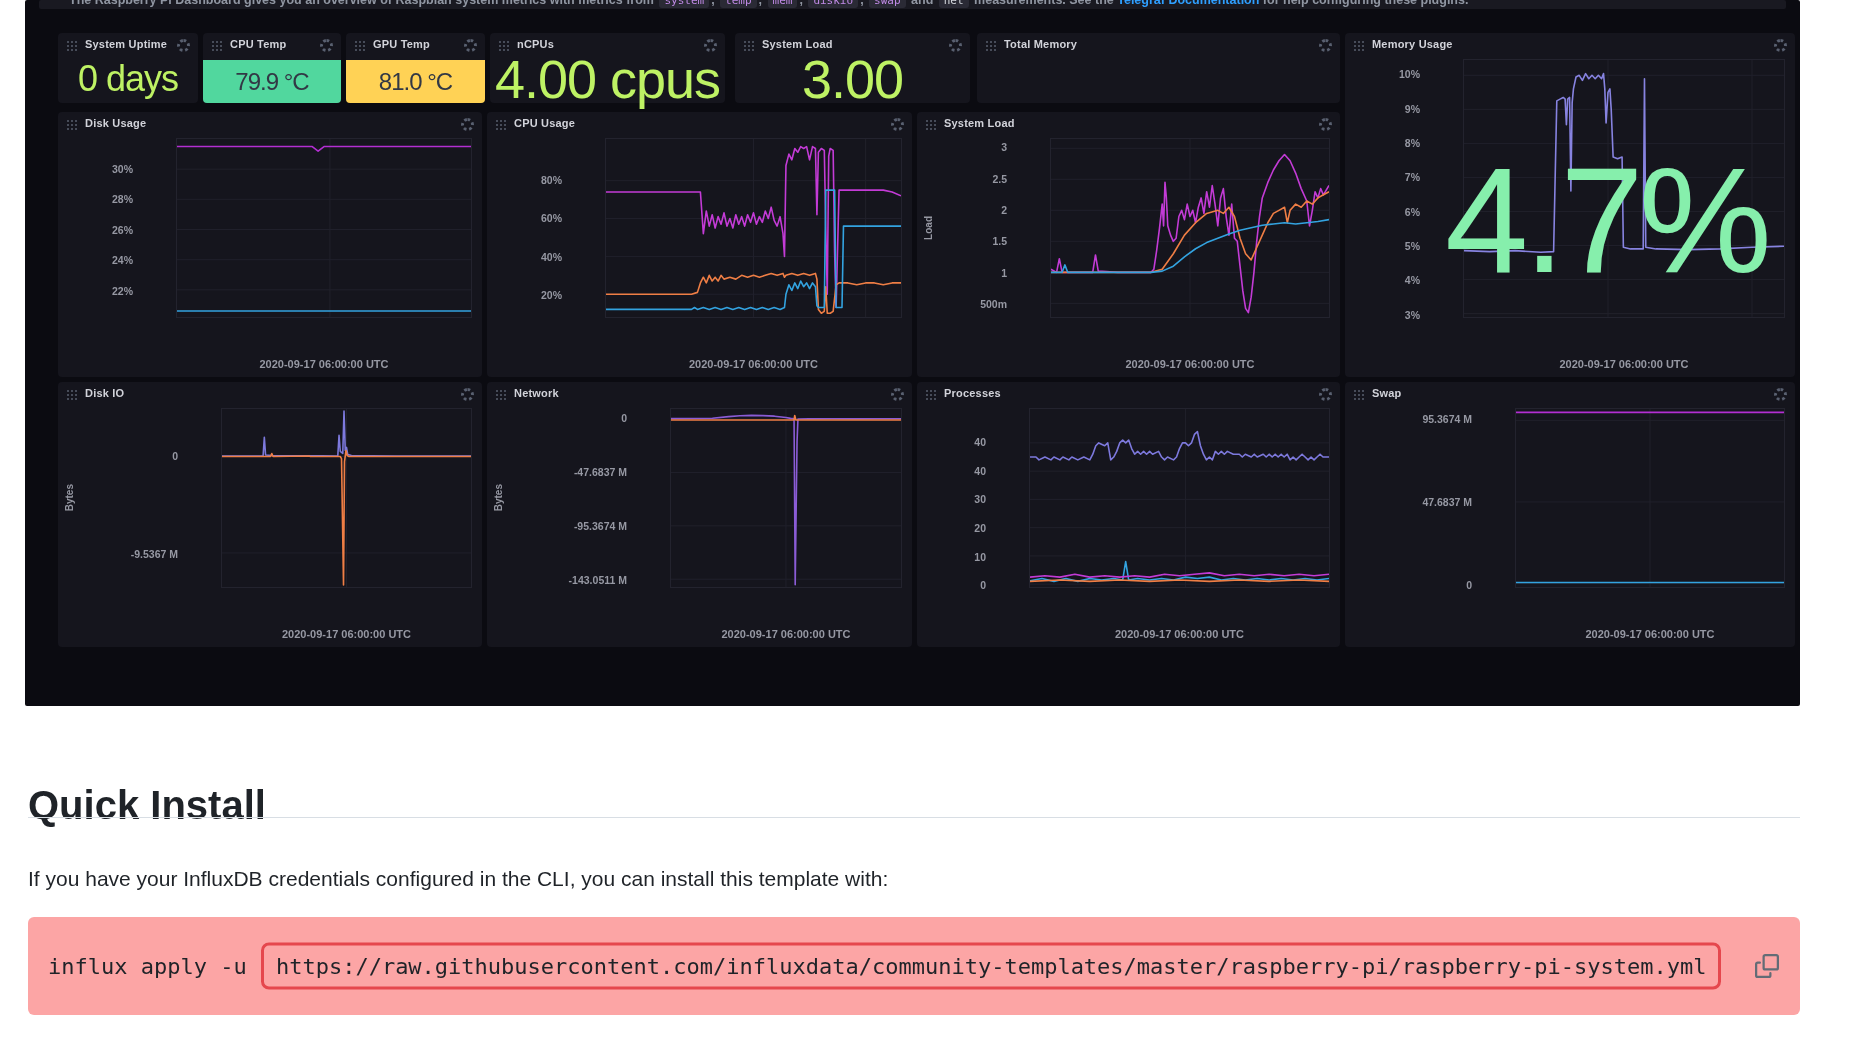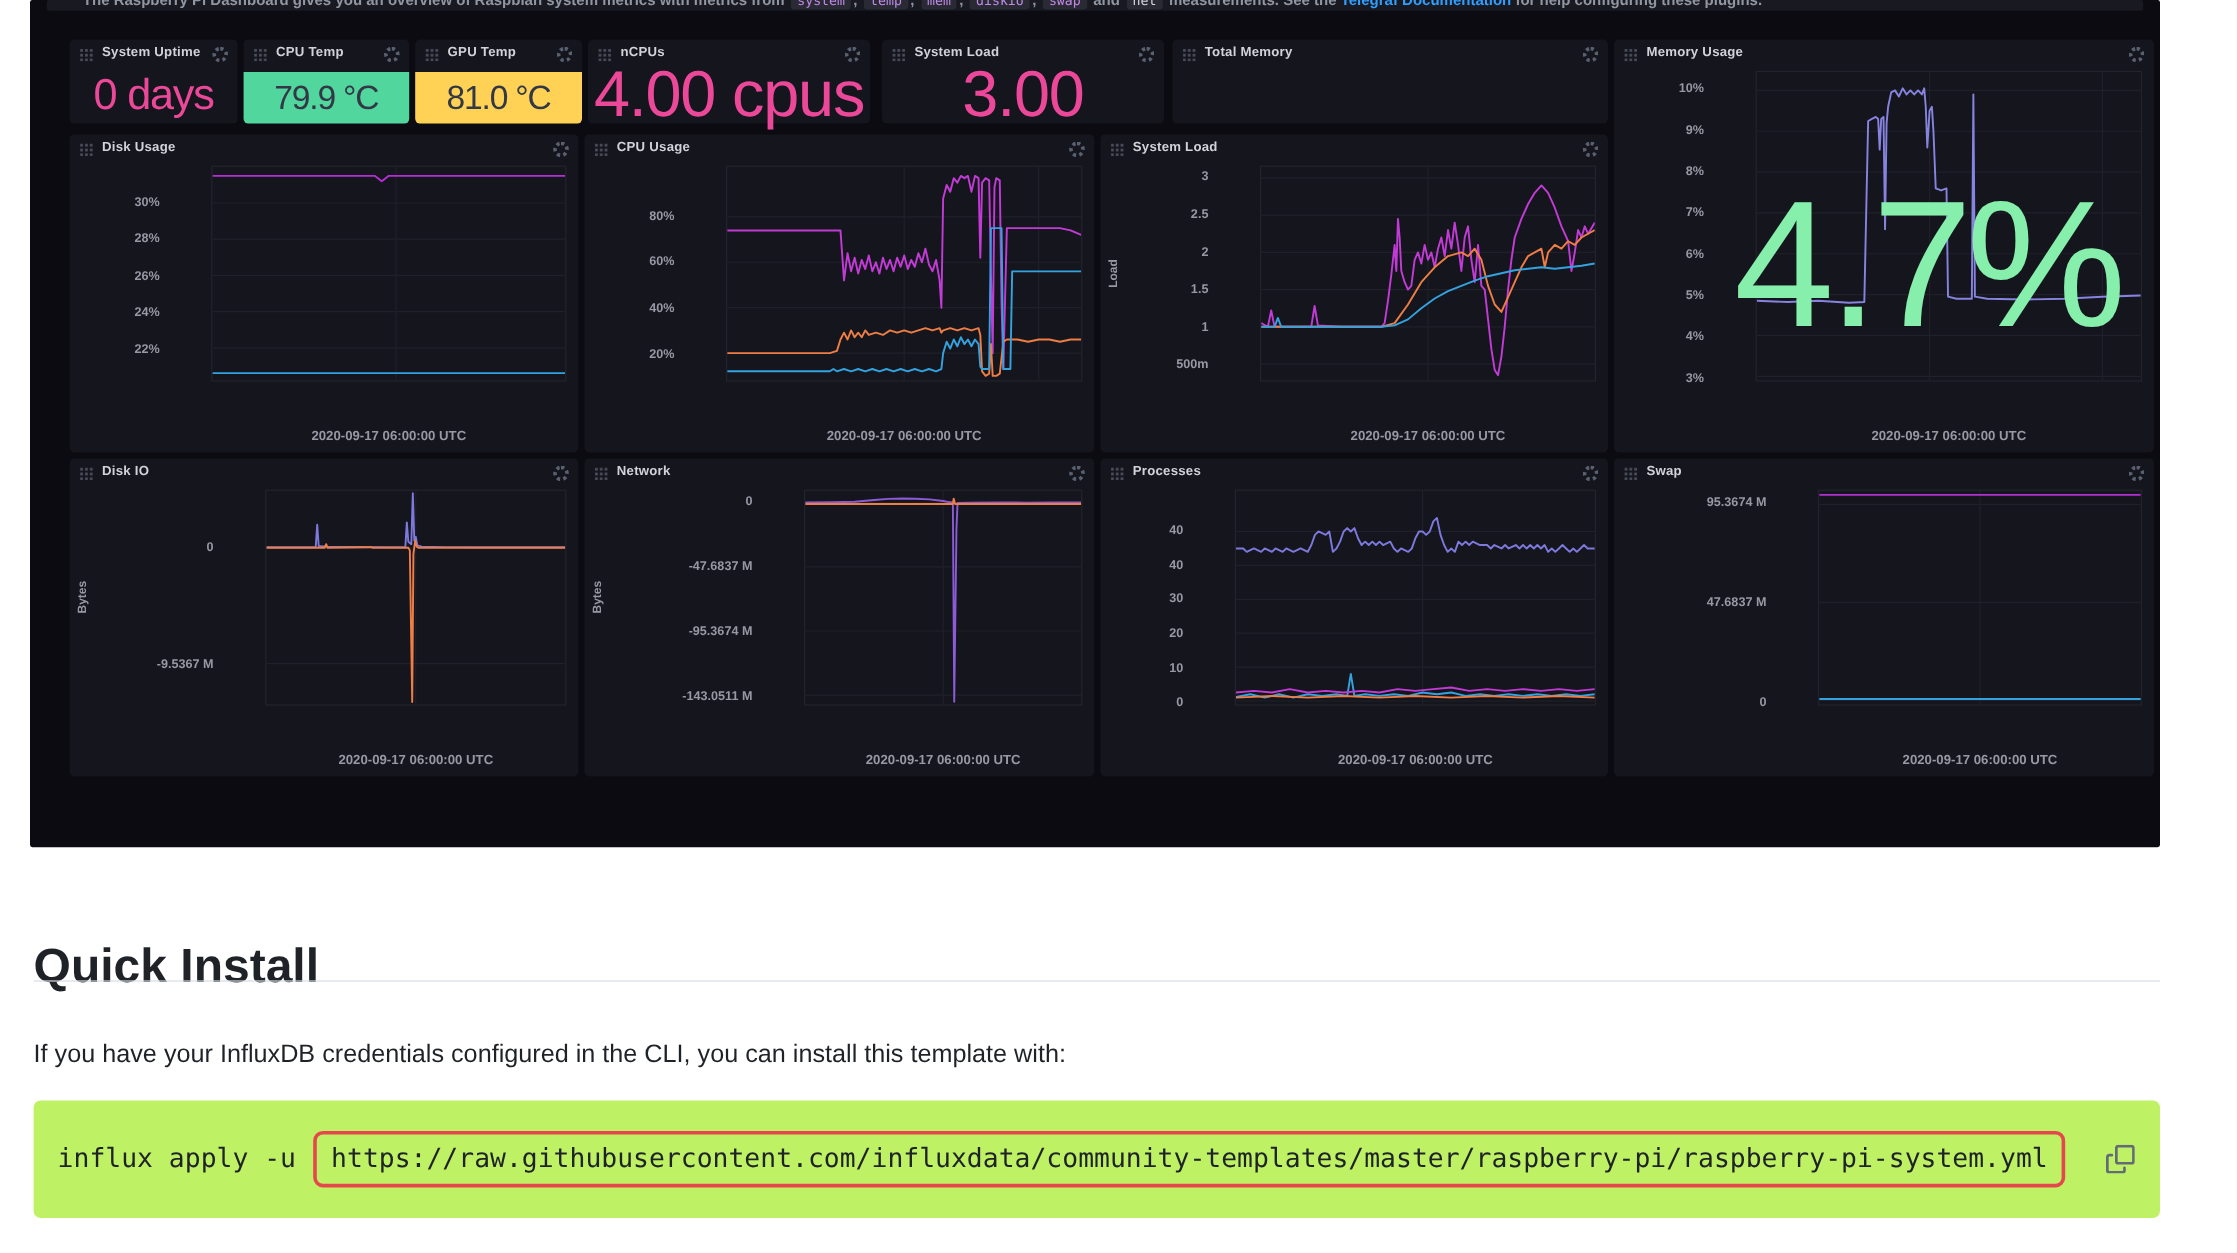--- a/index.html
+++ b/index.html
@@ -19,24 +19,24 @@
   .panel{position:absolute;background:#15151d;border-radius:4px;}
   .phead{display:flex;align-items:flex-start;gap:7px;padding:6px 8px 0 8px;}
   .ptitle{flex:1;font-size:11px;line-height:11.5px;font-weight:700;color:#d2d3da;letter-spacing:.2px;}
   .drag{width:12px;height:11px;flex:0 0 auto;margin-top:1px;
         background-image:radial-gradient(circle,#474c59 1.1px,transparent 1.3px);
         background-size:4px 4px;}
   .gear{width:13px;height:13px;flex:0 0 auto;box-sizing:border-box;border-radius:50%;
         border:3px dotted #596070;}
 
   .sval{position:absolute;left:0;right:0;top:24px;bottom:2px;display:flex;align-items:center;
-        justify-content:center;color:#ec4899;font-weight:400;letter-spacing:-1px;}
+        justify-content:center;color:#bef264;font-weight:400;letter-spacing:-1px;}
   .sz36{font-size:36px;} .sz44{font-size:54px;}
   .tval{position:absolute;left:0;right:0;top:27px;bottom:0;border-radius:0 0 4px 4px;display:flex;
-        align-items:center;justify-content:center;font-size:28px;color:#323845;letter-spacing:-1px;}
+        align-items:center;justify-content:center;font-size:24px;color:#323845;letter-spacing:-1px;}
   .tval.green{background:#51d79e;} .tval.yellow{background:#ffd255;}
 
   .cbody{position:absolute;left:6px;right:10px;top:26px;bottom:6px;display:grid;
          grid-template-columns:auto auto 1fr;grid-template-rows:1fr 17px;gap:36px;}
   .ylabel{grid-column:1;grid-row:1;writing-mode:vertical-rl;transform:rotate(180deg);
           align-self:center;font-size:10px;font-weight:700;color:#9698a3;padding-left:2px;}
   .ticks{grid-column:2;grid-row:1;position:relative;width:40px;}
   .tick{position:absolute;right:7px;transform:translateY(-50%);font-size:10.5px;font-weight:700;
         color:#9698a3;white-space:nowrap;}
   .plot{grid-column:3;grid-row:1;position:relative;border:1px solid #23232e;}
@@ -50,21 +50,21 @@
   .chart[data-chart="system_load_chart"] .ticks{width:42px;}
   .chart[data-chart="processes"] .ticks{width:34px;}
 
   .overlay{position:absolute;left:80px;right:8px;top:112px;text-align:center;font-size:150px;
            font-weight:400;color:#86efac;letter-spacing:-5px;line-height:1;pointer-events:none;}
 
   
   .h2{position:absolute;left:28px;top:750px;font-size:40px;font-weight:700;color:#1f2328;}
   .divider{position:absolute;left:28px;top:817px;width:1772px;height:1px;background:#d8dee4;}
   .para{position:absolute;left:28px;top:846px;font-size:21px;color:#1f2328;}
-  .codeblock{position:absolute;left:28px;top:917px;width:1772px;height:98px;background:#bef264;
+  .codeblock{position:absolute;left:28px;top:917px;width:1772px;height:98px;background:#fca5a5;
              border-radius:6px;}
   .codeline{position:absolute;left:20px;top:50%;transform:translateY(-50%);display:flex;
             align-items:center;font-family:"DejaVu Sans Mono",monospace;font-size:22px;color:#1f2328;
             white-space:pre;}
   .urlbox{border:3.5px solid #e5474d;border-radius:8px;padding:8px 12px;margin-left:1px;}
   .copybtn{position:absolute;right:18px;top:50%;transform:translateY(-50%);width:30px;height:30px;
            display:flex;align-items:center;justify-content:center;cursor:pointer;border-radius:6px;}
   .copybtn svg{width:24px;height:24px;fill:#636c76;}
 </style>
 </head>

